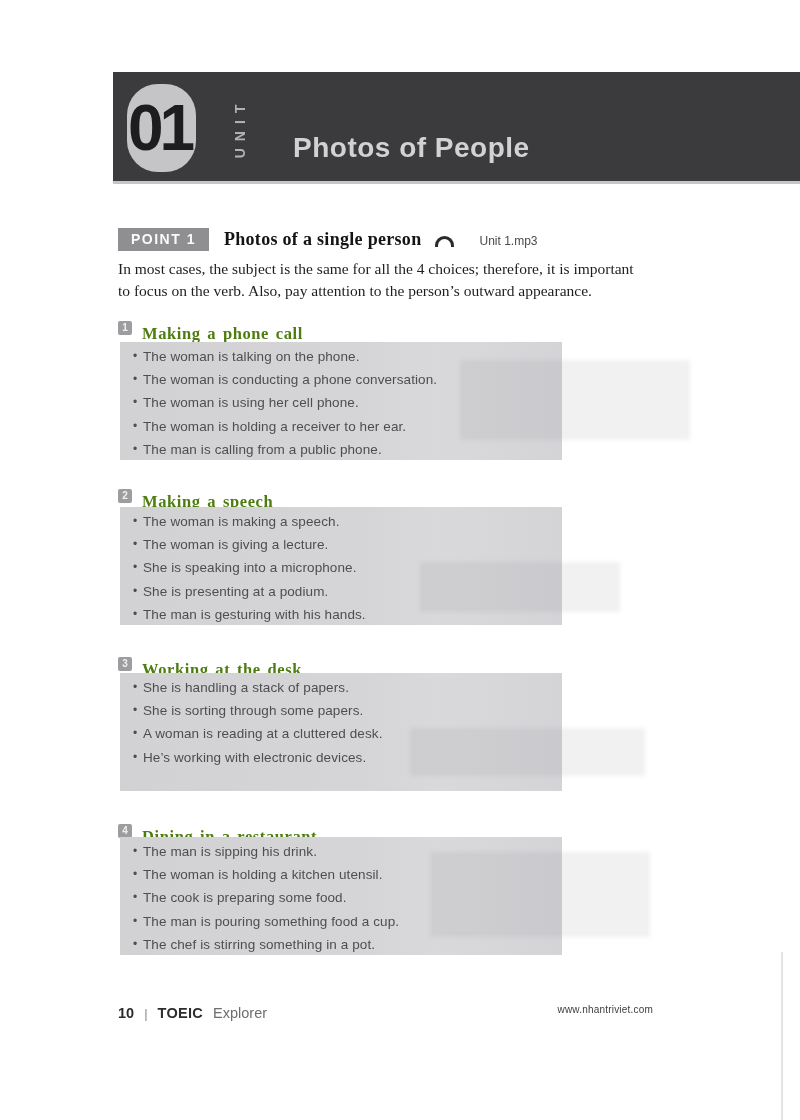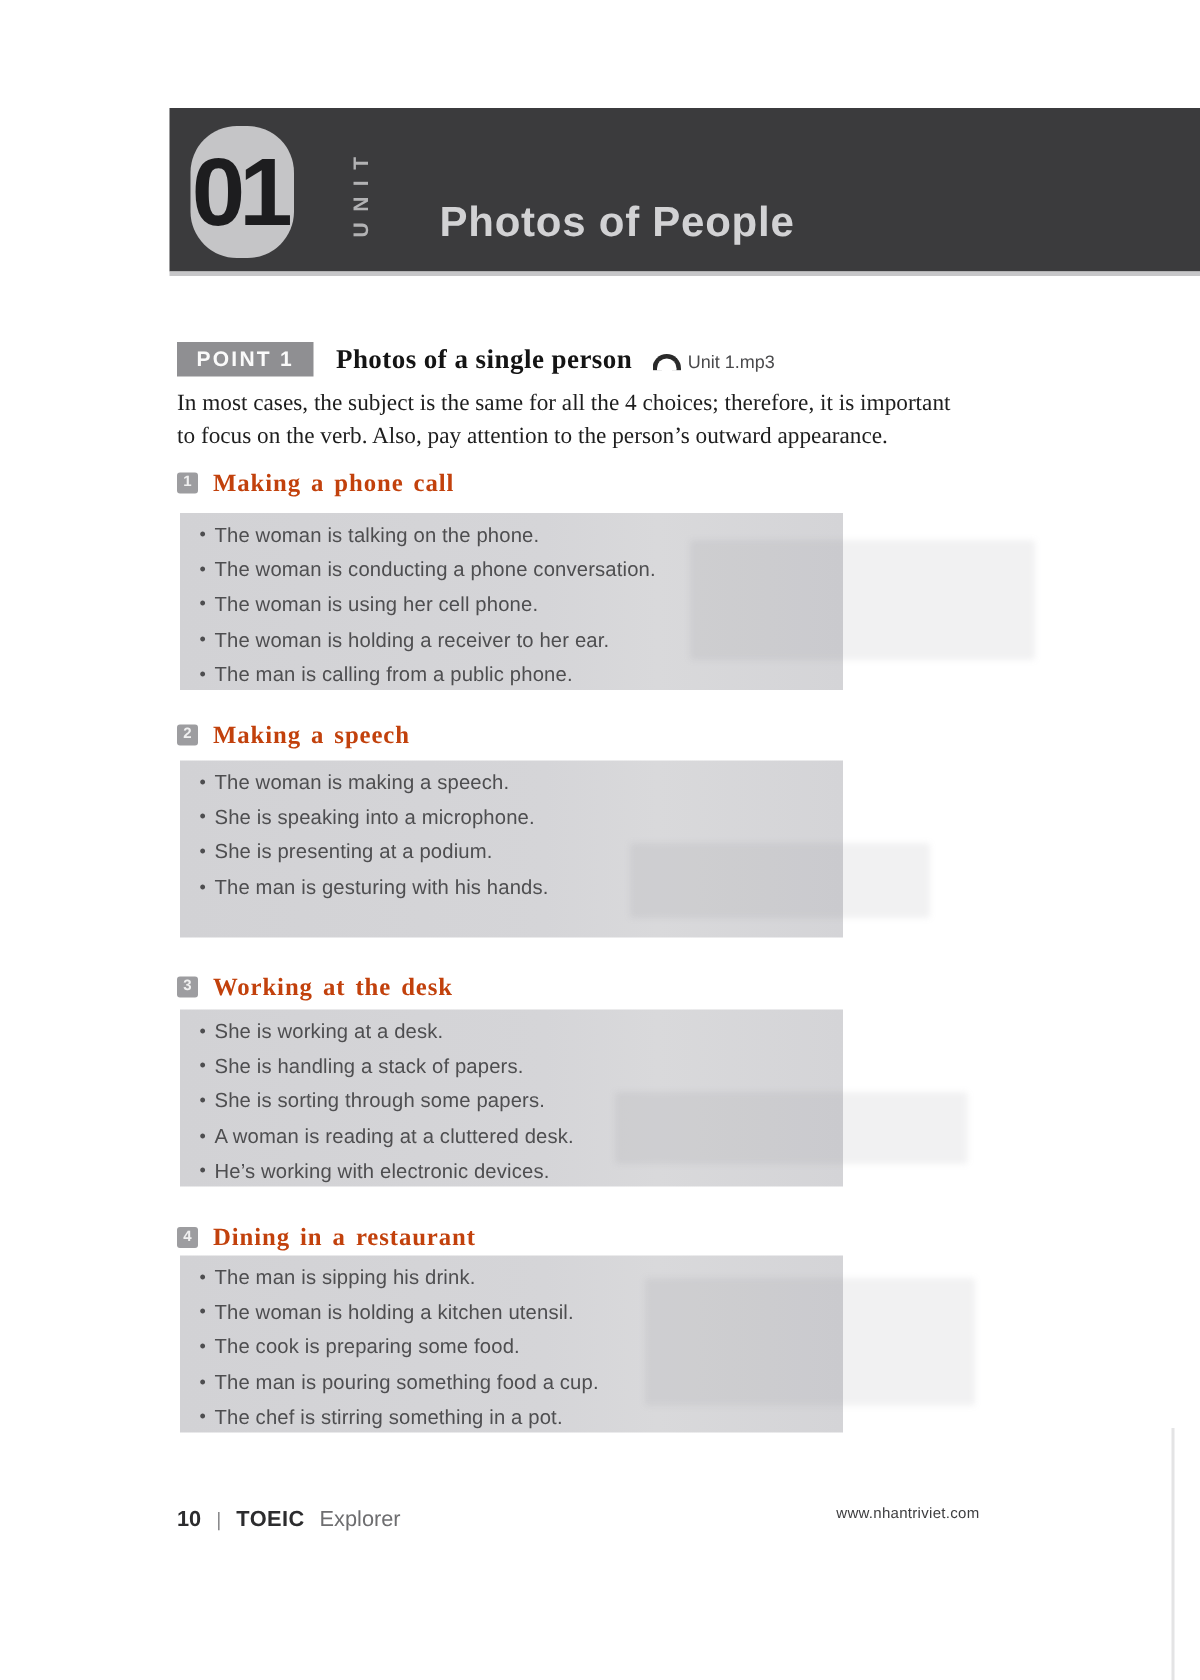--- a/index.html
+++ b/index.html
@@ -49,43 +49,43 @@
   .point-title {
     font-family:"Liberation Serif", serif; font-weight:bold;
     font-size:18px; color:#141414; margin-left:15px; letter-spacing:0.3px;
   }
   .hp-icon {
     display:inline-block; width:19px; height:11px;
     border:3px solid #2a2a2a; border-bottom:none;
     border-radius:10px 10px 0 0;
     margin:4px 0 0 14px;
   }
-  .mp3-label { font-size:12px; color:#4a4a4c; margin-left:4px; margin-top:2px; }
+  .mp3-label { font-size:12px; color:#4a4a4c; margin-left:25px; margin-top:2px; }
 
   
   .intro {
     position:absolute; left:118px; top:258px; width:560px;
     font-family:"Liberation Serif", serif; font-size:15.5px;
     line-height:21.5px; color:#1e1e1e;
   }
 
   
   .sec-head {
     position:absolute; left:118px;
     display:flex; align-items:center;
   }
   .num-sq {
     width:14px; height:14px; background:#9d9da0; border-radius:2px;
     color:#f0f0f0; font-size:10px; font-weight:bold;
     line-height:14px; text-align:center; flex:0 0 auto;
   }
   .sec-title {
     font-family:"Liberation Serif", serif; font-weight:bold;
-    font-size:16.5px; color:#c2410c; margin-left:10px;
-    letter-spacing:0.6px; word-spacing:2px;
+    font-size:16.5px; color:#4d7c0f; margin-left:10px;
+    letter-spacing:0.6px; word-spacing:2px;margin-top:12px;
   }
   .h1 { top:312px; } .h2 { top:480px; } .h3 { top:648px; } .h4 { top:815px; }
 
   .gray-box {
     position:absolute; left:120px; width:442px; height:118px;
     background:linear-gradient(90deg,#d2d2d5 0%,#d5d5d8 55%,#d9d9db 72%,#d4d4d7 100%);
   }
   .b1 { top:342px; } .b2 { top:507px; } .b3 { top:673px; } .b4 { top:837px; }
   .gray-box ul { list-style:none; padding:3px 0 0 0; }
   .gray-box li {
@@ -163,34 +163,34 @@
   </div>
 
   <div class="sec-head h2">
     <span class="num-sq">2</span>
     <span class="sec-title">Making a speech</span>
   </div>
   <div class="gray-box b2">
     <div class="ghost" style="left:300px; top:55px; width:200px; height:50px;"></div>
     <ul>
       <li>The woman is making a speech.</li>
+      <li>The woman is giving a lecture.</li>
       <li>She is speaking into a microphone.</li>
       <li>She is presenting at a podium.</li>
       <li>The man is gesturing with his hands.</li>
     </ul>
   </div>
 
   <div class="sec-head h3">
     <span class="num-sq">3</span>
     <span class="sec-title">Working at the desk</span>
   </div>
   <div class="gray-box b3">
     <div class="ghost" style="left:290px; top:55px; width:235px; height:48px;"></div>
     <ul>
-      <li>She is working at a desk.</li>
       <li>She is handling a stack of papers.</li>
       <li>She is sorting through some papers.</li>
       <li>A woman is reading at a cluttered desk.</li>
       <li>He’s working with electronic devices.</li>
     </ul>
   </div>
 
   <div class="sec-head h4">
     <span class="num-sq">4</span>
     <span class="sec-title">Dining in a restaurant</span>

